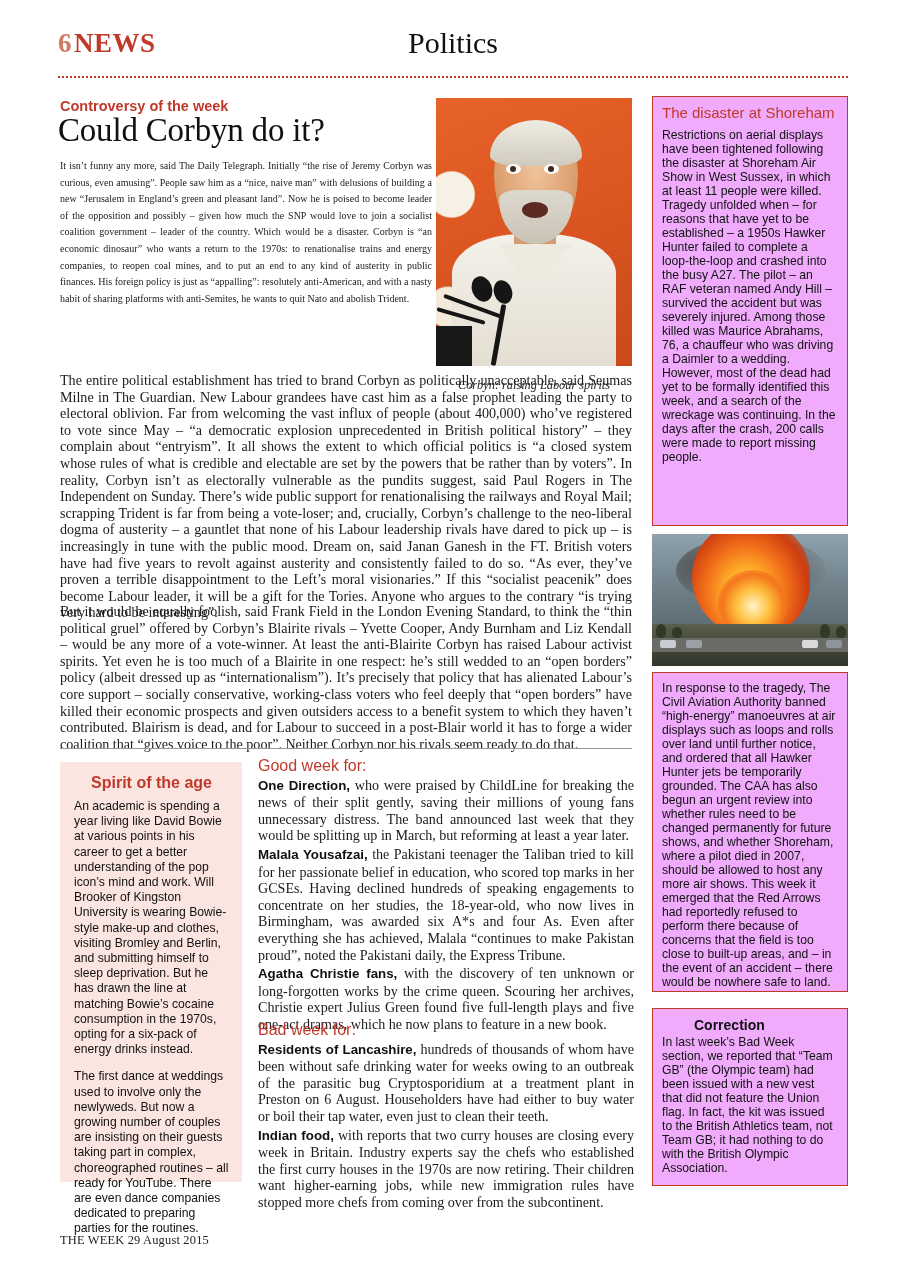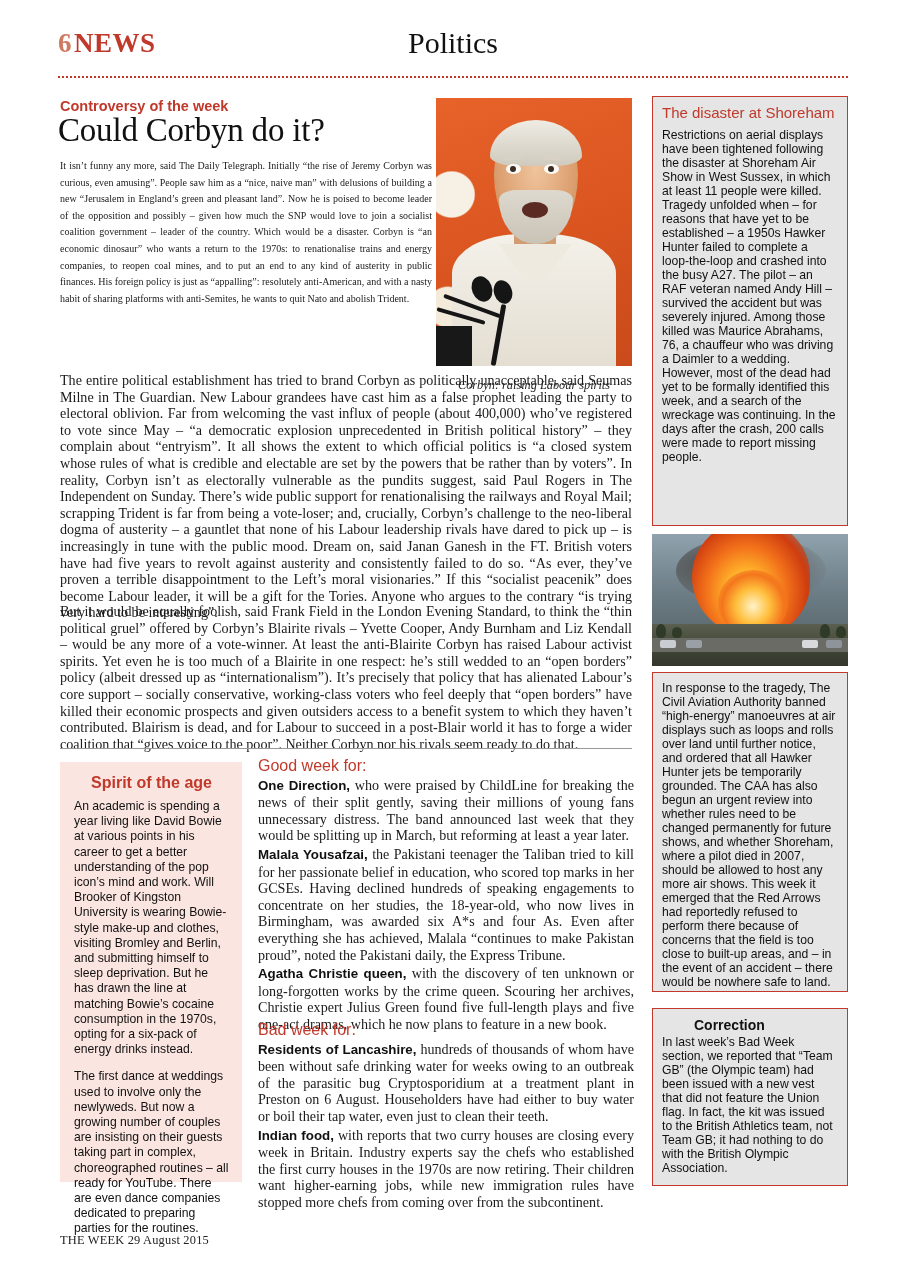--- a/index.html
+++ b/index.html
@@ -202,21 +202,21 @@
     text-align: center;
     font-style: italic;
     font-size: 12.3px;
     color: #222;
   }
 
   
   .rail-box {
     position: absolute;
     border: 1.6px solid #c0392b;
-    background: #e5e5e5;
+    background: #f0abfc;
     box-sizing: border-box;
     padding: 8px 9px 17px 9px;
   }
   #box-shoreham { left: 652px; top: 96px; width: 196px; height: 430px; }
   #box-caa      { left: 652px; top: 672px; width: 196px; height: 320px; }
   #box-correction { left: 652px; top: 1008px; width: 196px; height: 178px; }
 
   .rail-title {
     font-family: "Liberation Sans", sans-serif;
     font-size: 15px;
@@ -448,21 +448,21 @@
     <p class="spirit-text">The first dance at weddings used to involve only the newlyweds. But now a growing number of couples are insisting on their guests taking part in complex, choreographed routines – all ready for YouTube. There are even dance companies dedicated to preparing parties for the routines.</p>
   </div>
 
   <div class="hrule-main"></div>
 
   <div class="week-col" id="good-week">
     <p class="week-head">Good week for:</p>
     <div>
         <p class="week-item"><b>One Direction,</b><span> who were praised by ChildLine for breaking the news of their split gently, saving their millions of young fans unnecessary distress. The band announced last week that they would be splitting up in March, but reforming at least a year later.</span></p>
         <p class="week-item"><b>Malala Yousafzai,</b><span> the Pakistani teenager the Taliban tried to kill for her passionate belief in education, who scored top marks in her GCSEs. Having declined hundreds of speaking engagements to concentrate on her studies, the 18-year-old, who now lives in Birmingham, was awarded six A*s and four As. Even after everything she has achieved, Malala “continues to make Pakistan proud”, noted the Pakistani daily, the Express Tribune.</span></p>
-        <p class="week-item"><b>Agatha Christie queen,</b><span> with the discovery of ten unknown or long-forgotten works by the crime queen. Scouring her archives, Christie expert Julius Green found five full-length plays and five one-act dramas, which he now plans to feature in a new book.</span></p>
+        <p class="week-item"><b>Agatha Christie fans,</b><span> with the discovery of ten unknown or long-forgotten works by the crime queen. Scouring her archives, Christie expert Julius Green found five full-length plays and five one-act dramas, which he now plans to feature in a new book.</span></p>
       </div>
   </div>
 
   <div class="week-col" id="bad-week">
     <p class="week-head">Bad week for:</p>
     <div>
         <p class="week-item"><b>Residents of Lancashire,</b><span> hundreds of thousands of whom have been without safe drinking water for weeks owing to an outbreak of the parasitic bug Cryptosporidium at a treatment plant in Preston on 6 August. Householders have had either to buy water or boil their tap water, even just to clean their teeth.</span></p>
         <p class="week-item"><b>Indian food,</b><span> with reports that two curry houses are closing every week in Britain. Industry experts say the chefs who established the first curry houses in the 1970s are now retiring. Their children want higher-earning jobs, while new immigration rules have stopped more chefs from coming over from the subcontinent.</span></p>
       </div>
   </div>

